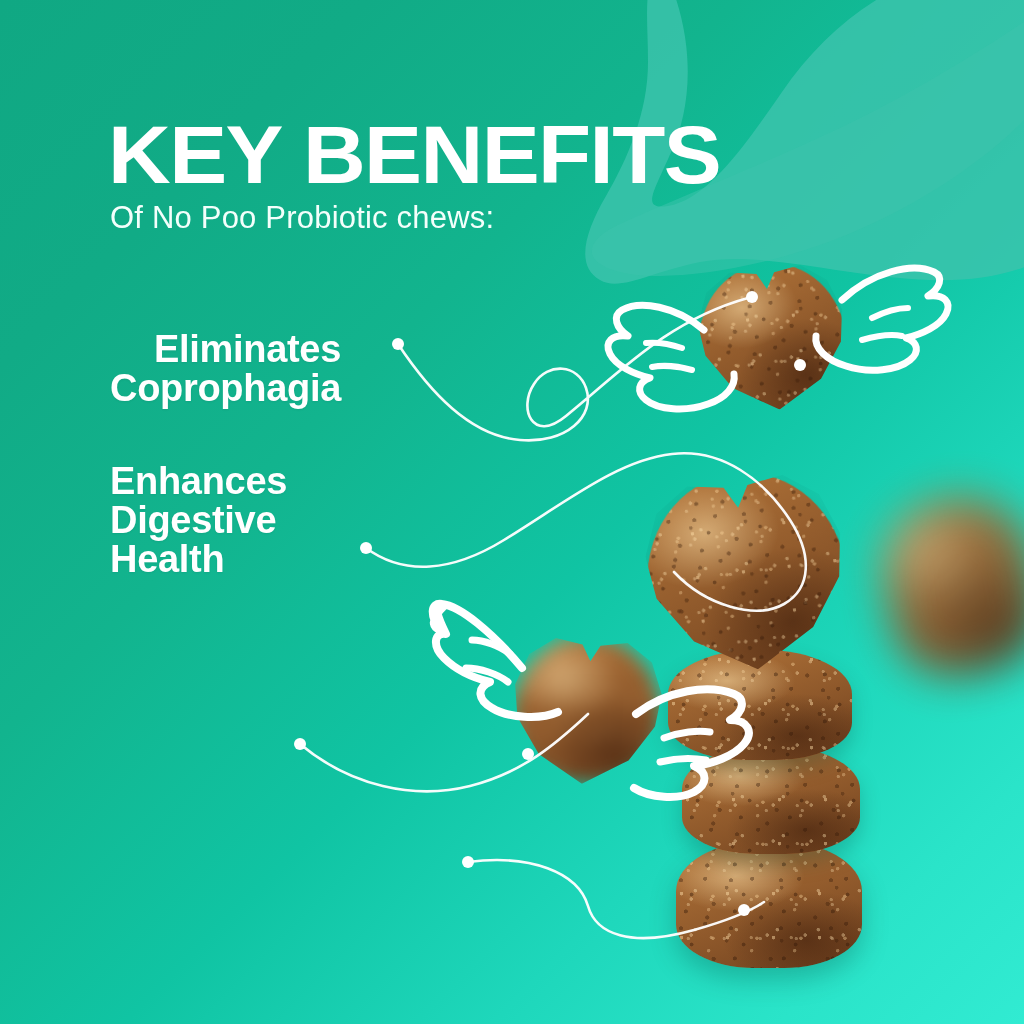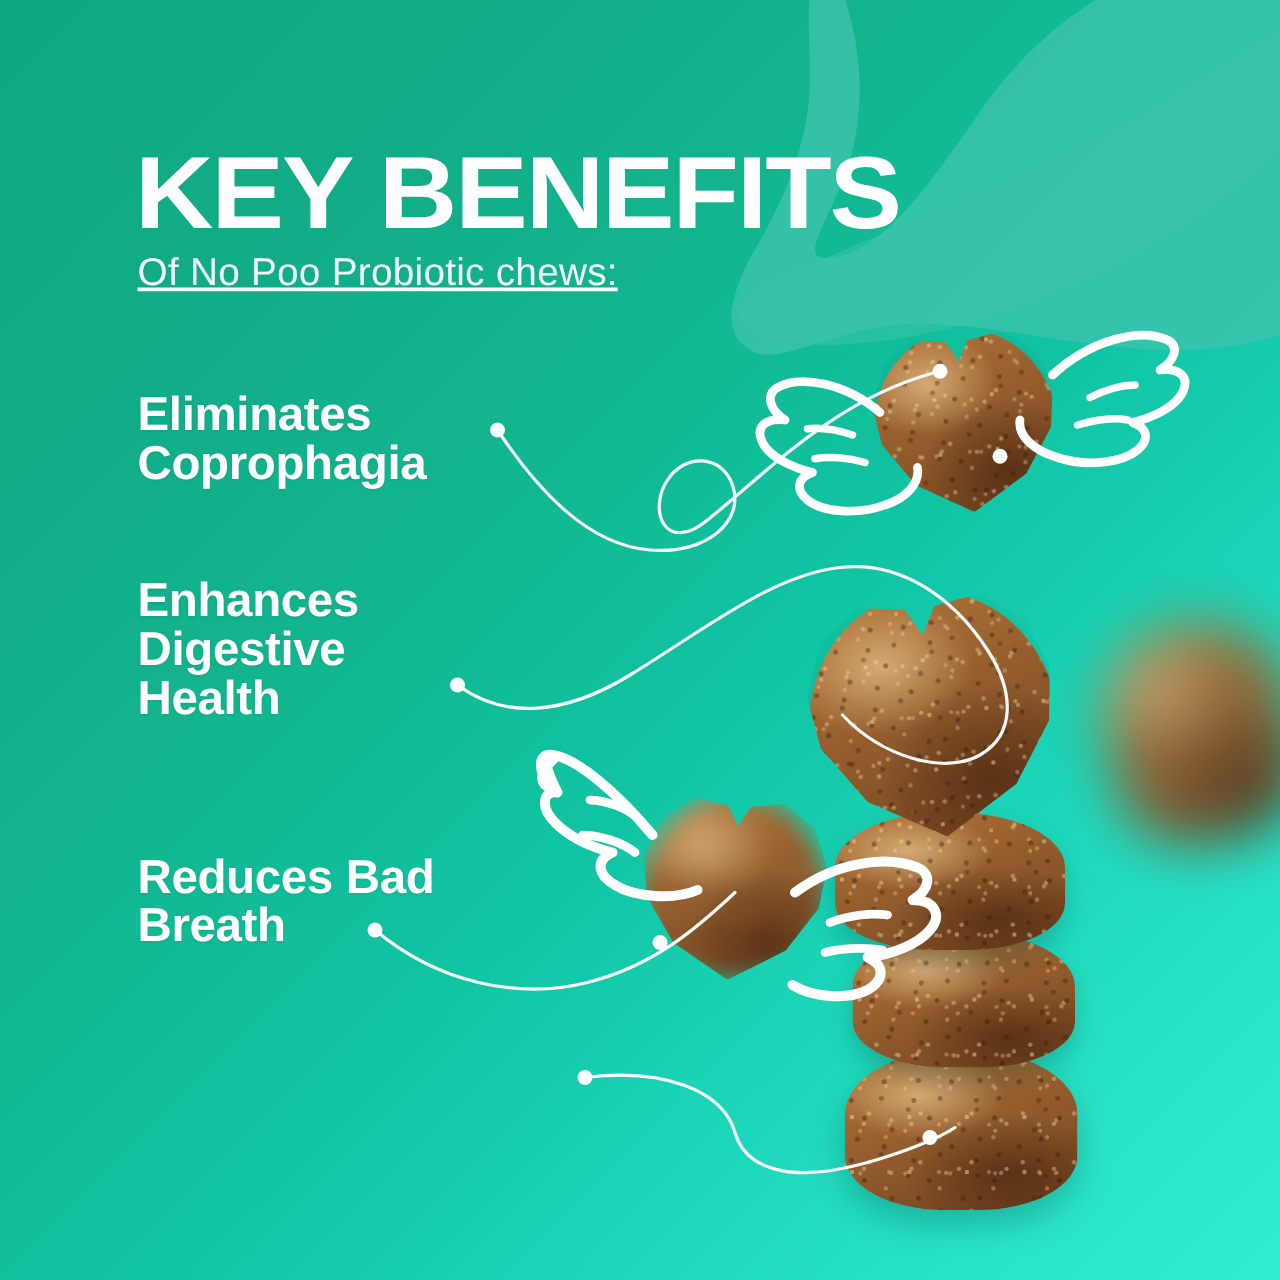--- a/index.html
+++ b/index.html
@@ -45,35 +45,34 @@
     transform-origin:left center;
   }
   .subtitle {
     position:absolute;
     left:110px; top:200px;
     font-size:31px;
     font-weight:normal;
     color:#f3fffb;
     letter-spacing:0.2px;
     white-space:nowrap;
-    text-decoration:underline;
   }
 
   .benefit {
     position:absolute;
     left:110px;
     color:#ffffff;
     font-weight:bold;
     font-size:38px;
     line-height:1.03;
     letter-spacing:-0.3px;
     white-space:pre-line;
     text-shadow:0 1px 2px rgba(0,80,60,0.10);
   }
-  #b0 { top:313px; }
+  #b0 { top:330px;text-align:right; }
   #b1 { top:462px; }
   #b2 { top:683px; }
   #b3 { top:836px; }
 
   
   .photo { position:absolute; inset:0; pointer-events:none; }
 
   
   .chew {
     position:absolute;
@@ -228,16 +227,14 @@
 
   <h1 class="title">KEY BENEFITS</h1>
 
   <p class="subtitle">Of No Poo Probiotic chews:</p>
 
   <div class="benefit" id="b0">Eliminates
 Coprophagia</div>
   <div class="benefit" id="b1">Enhances
 Digestive
 Health</div>
-  <div class="benefit" id="b2">Reduces Bad
-Breath</div>
 
 </div>
 
 </body></html>

